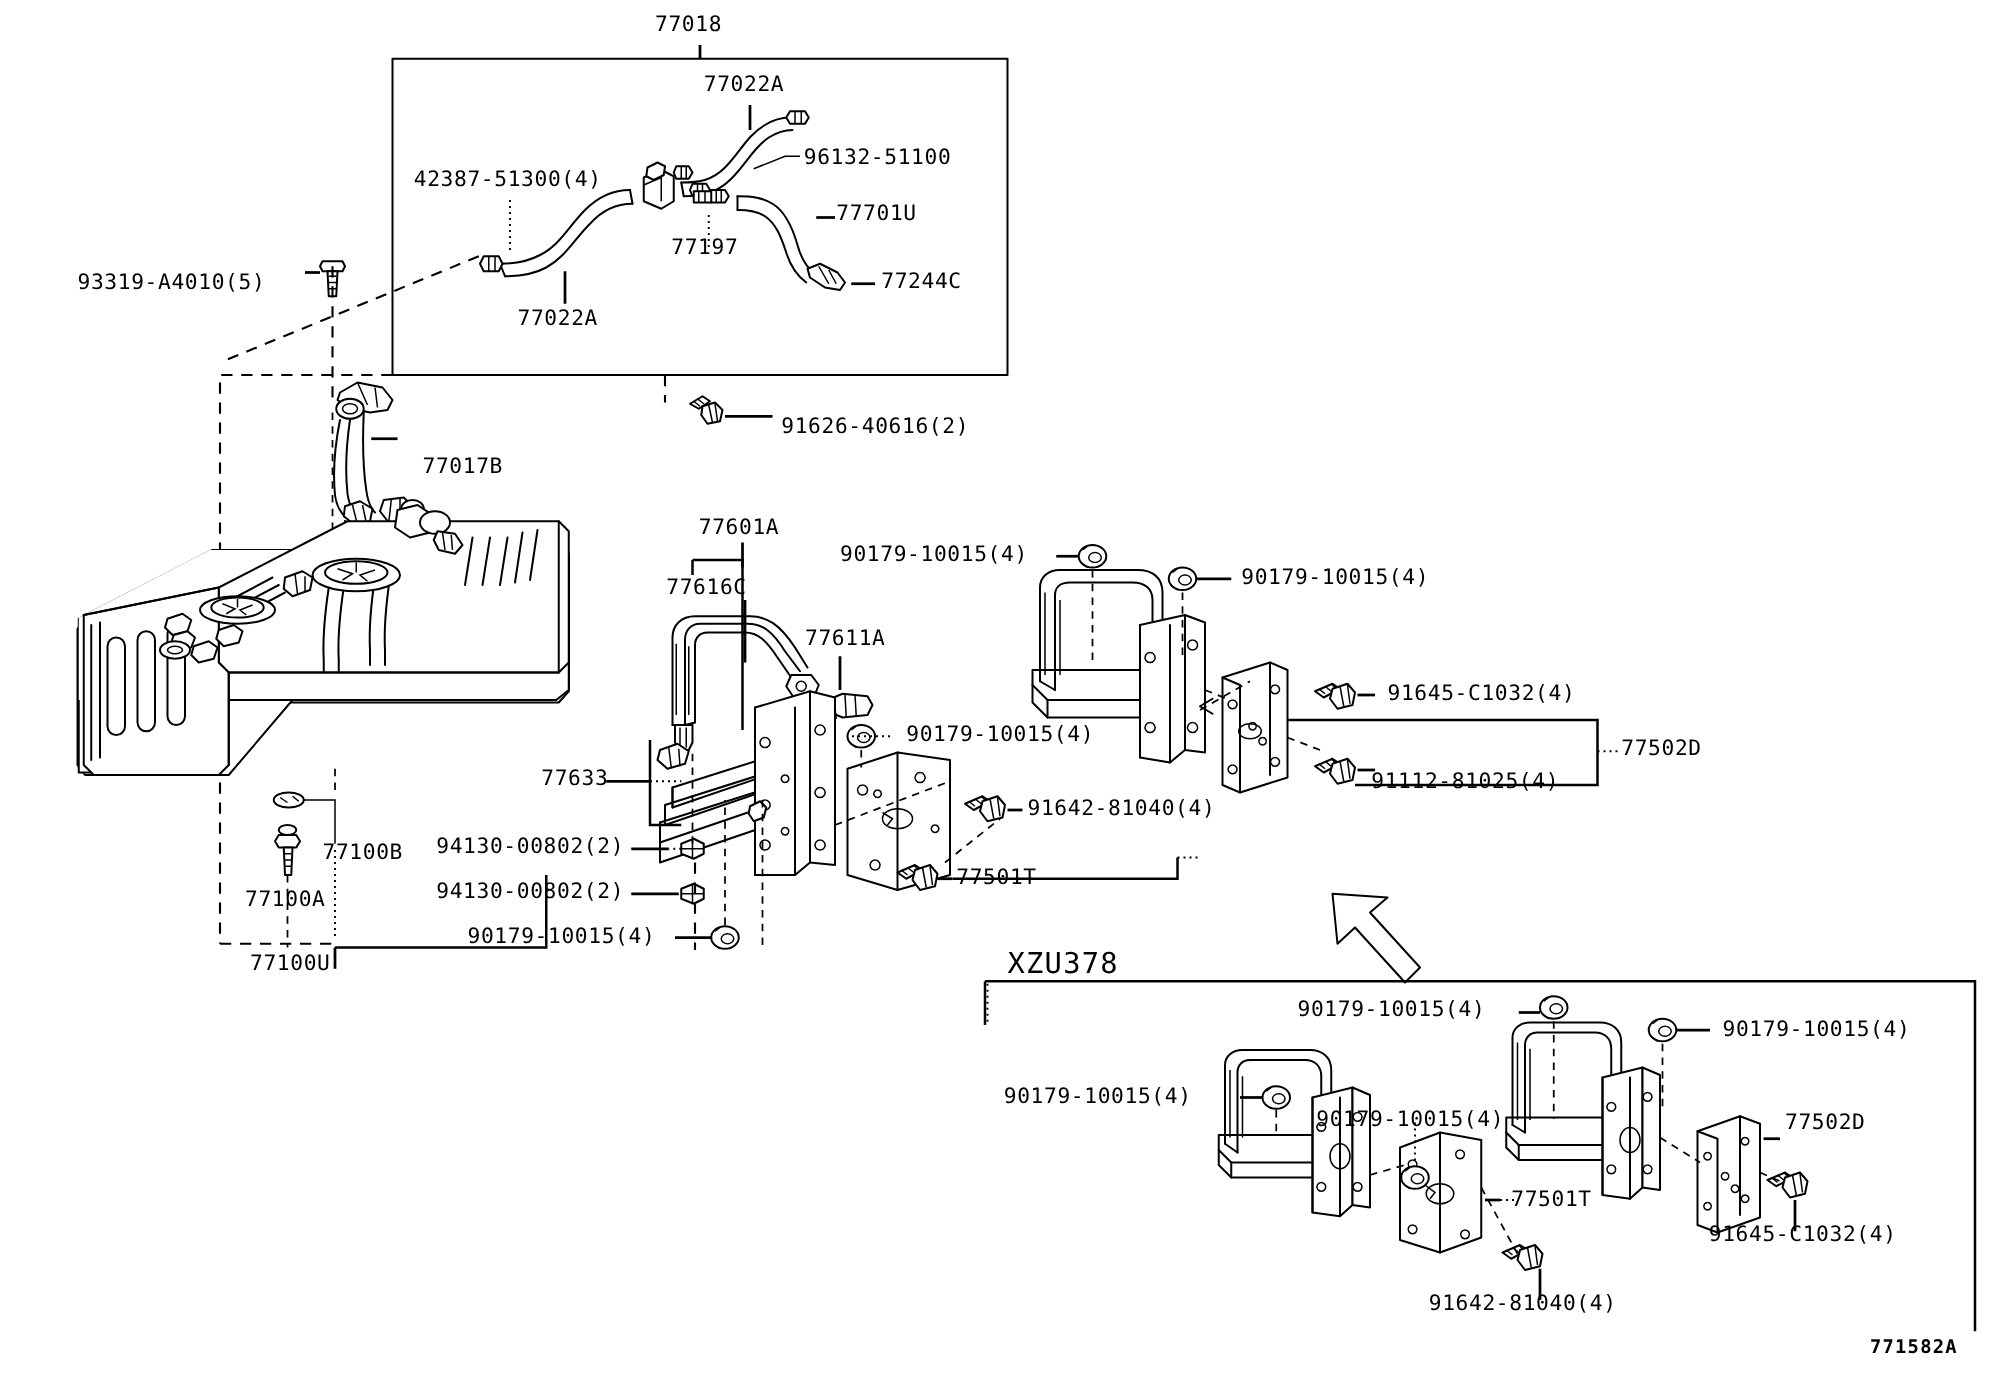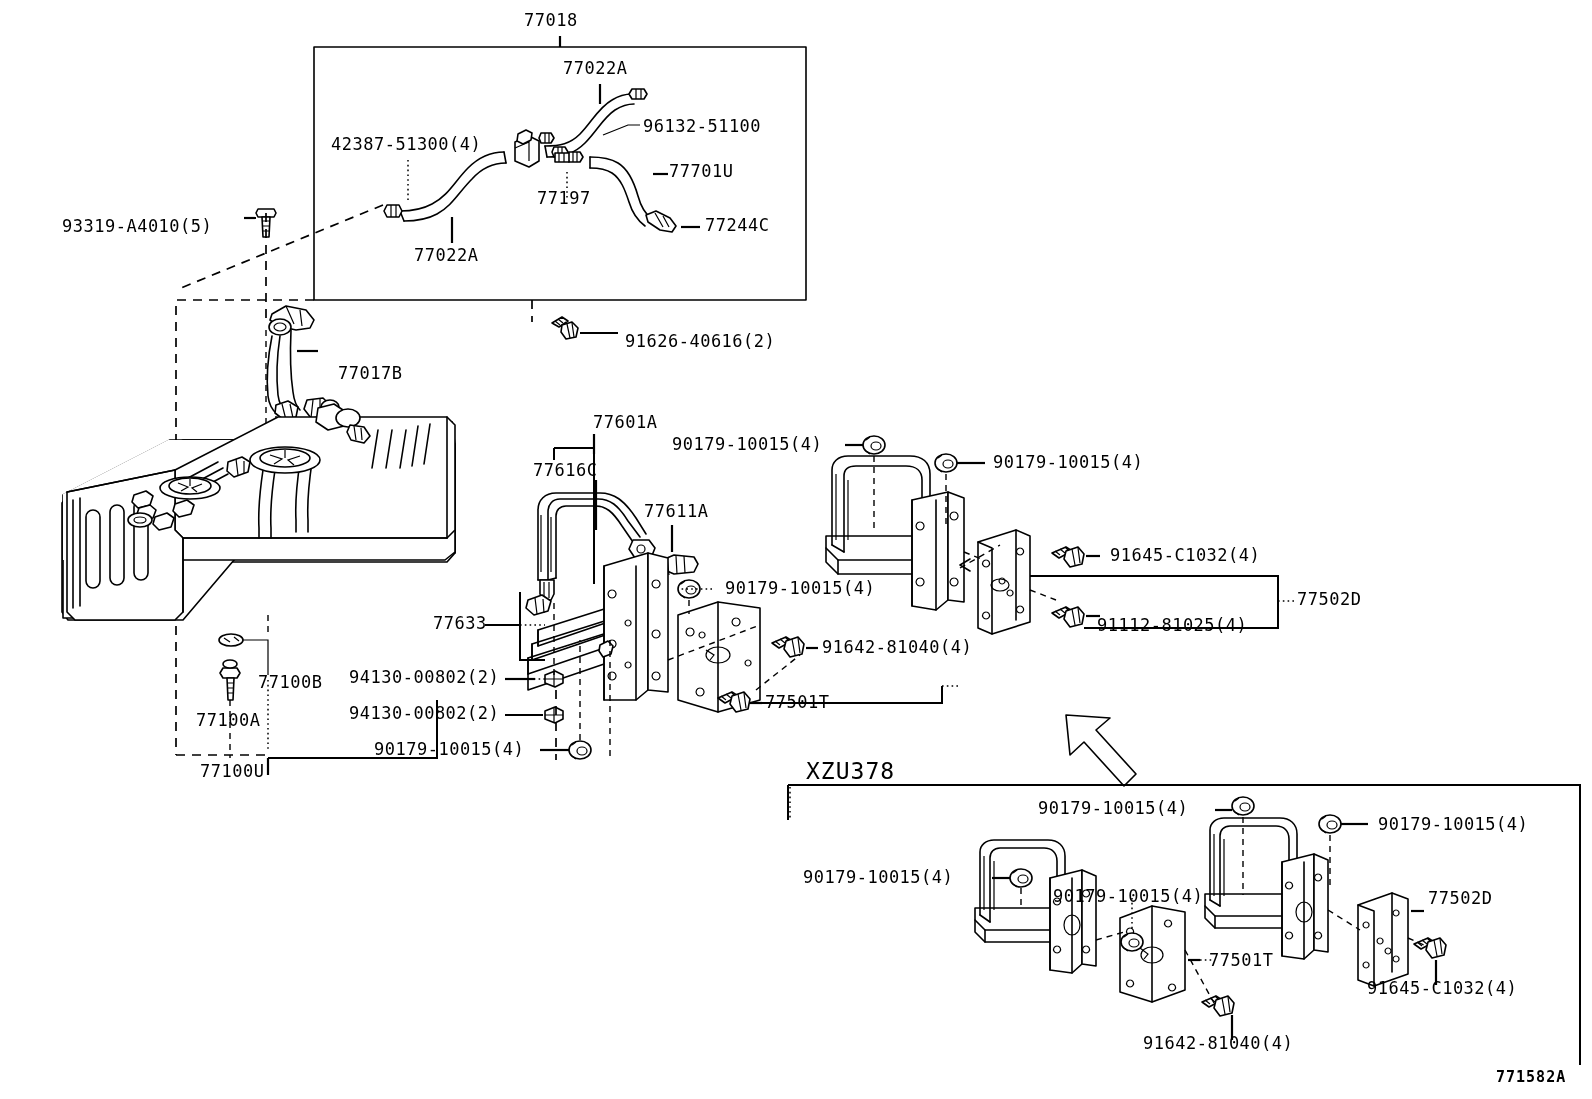--- a/index.html
+++ b/index.html
@@ -492,21 +492,21 @@
 <div class="lbl" style="left:537px;top:190px;">77197</div>
 <div class="lbl" style="left:669px;top:163px;">77701U</div>
 <div class="lbl" style="left:705px;top:217px;">77244C</div>
 <div class="lbl" style="left:414px;top:247px;">77022A</div>
 <div class="lbl" style="left:62px;top:218px;">93319-A4010(5)</div>
 <div class="lbl" style="left:625px;top:333px;">91626-40616(2)</div>
 <div class="lbl" style="left:338px;top:341px;margin-top:24px;">77017B</div>
 <div class="lbl" style="left:258px;top:674px;">77100B</div>
 <div class="lbl" style="left:196px;top:712px;">77100A</div>
 <div class="lbl" style="left:200px;top:763px;">77100U</div>
-<div class="lbl" style="left:559px;top:414px;margin-left:34px;">77601A</div>
+<div class="lbl" style="left:559px;top:414px;">77601A</div>
 <div class="lbl" style="left:533px;top:462px;">77616C</div>
 <div class="lbl" style="left:644px;top:503px;">77611A</div>
 <div class="lbl" style="left:433px;top:615px;">77633</div>
 <div class="lbl" style="left:349px;top:669px;">94130-00802(2)</div>
 <div class="lbl" style="left:349px;top:705px;">94130-00802(2)</div>
 <div class="lbl" style="left:374px;top:741px;">90179-10015(4)</div>
 <div class="lbl" style="left:672px;top:436px;">90179-10015(4)</div>
 <div class="lbl" style="left:993px;top:454px;">90179-10015(4)</div>
 <div class="lbl" style="left:725px;top:580px;">90179-10015(4)</div>
 <div class="lbl" style="left:822px;top:639px;">91642-81040(4)</div>

